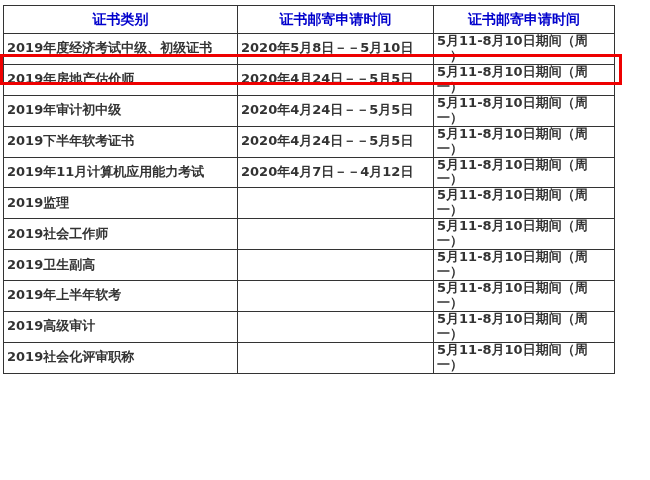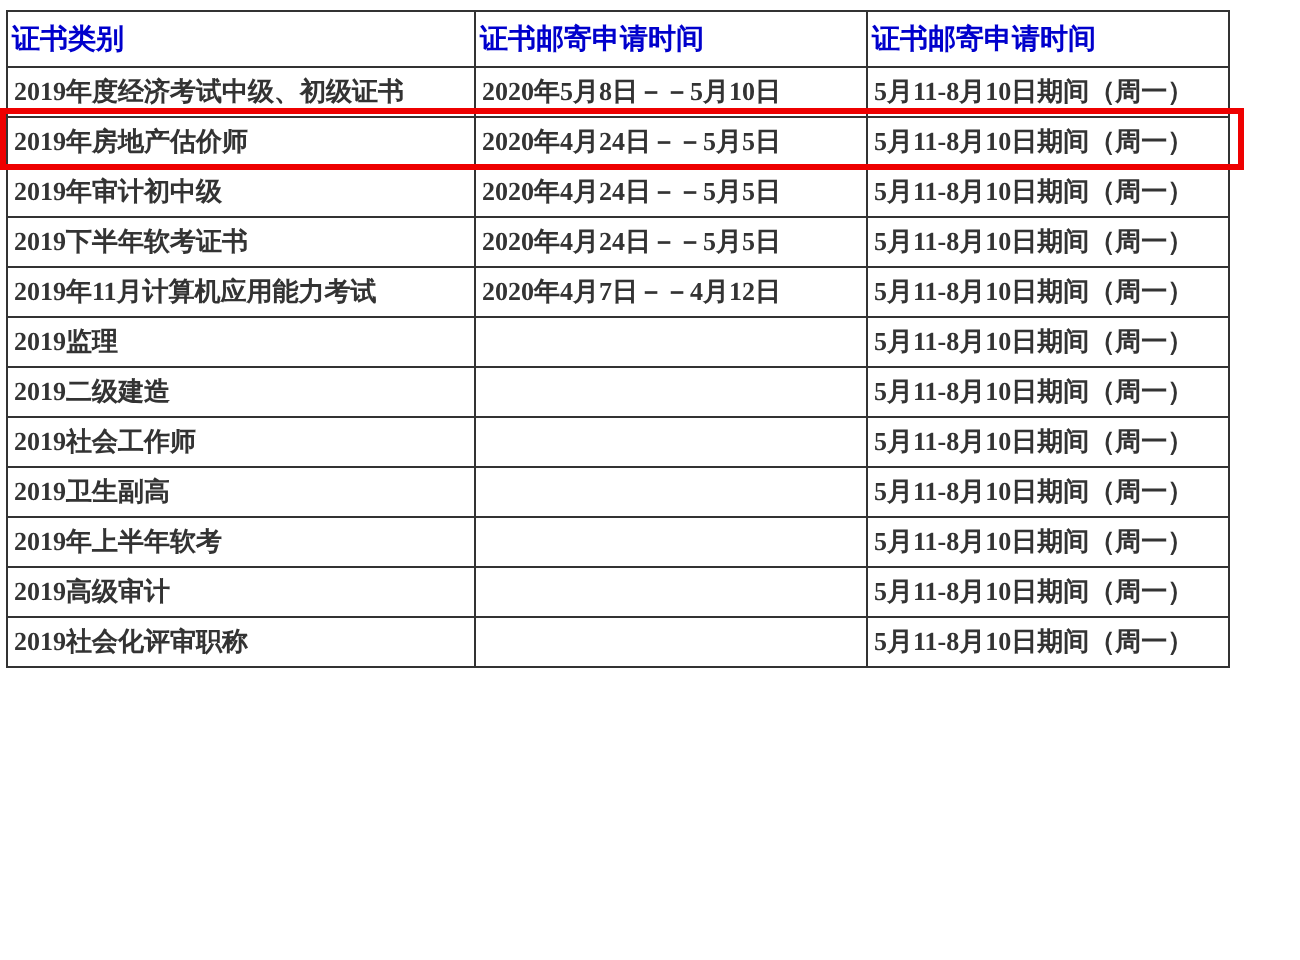--- a/index.html
+++ b/index.html
@@ -29,31 +29,30 @@
     border: 1px solid #333333;
     font-weight: bold;
     overflow: hidden;
     white-space: pre-line;
     box-sizing: border-box;
   }
   table.sched th {
     height: 28px;
     color: #0000cc;
     font-size: 14px;
-    text-align: left;
+    text-align: center;
     padding: 0 2px;
   }
   table.sched td {
     height: 25px;
     color: #333333;
     font-size: 13px;
     text-align: left;
     padding: 0 3px;
     line-height: 1.15;
-    font-family: Liberation Serif, serif;
   }
   .highlight-box {
     position: absolute;
     left: 0px;
     top: 54px;
     width: 622px;
     height: 31px;
     border: 3px solid #ee0000;
     box-sizing: border-box;
     pointer-events: none;
@@ -102,25 +101,20 @@
         <td>2019年11月计算机应用能力考试</td>
         <td>2020年4月7日－－4月12日</td>
         <td>5月11-8月10日期间（周一）</td>
       </tr>
       <tr>
         <td>2019监理</td>
         <td></td>
         <td>5月11-8月10日期间（周一）</td>
       </tr>
       <tr>
-        <td>2019二级建造</td>
-        <td></td>
-        <td>5月11-8月10日期间（周一）</td>
-      </tr>
-      <tr>
         <td>2019社会工作师</td>
         <td></td>
         <td>5月11-8月10日期间（周一）</td>
       </tr>
       <tr>
         <td>2019卫生副高</td>
         <td></td>
         <td>5月11-8月10日期间（周一）</td>
       </tr>
       <tr>

